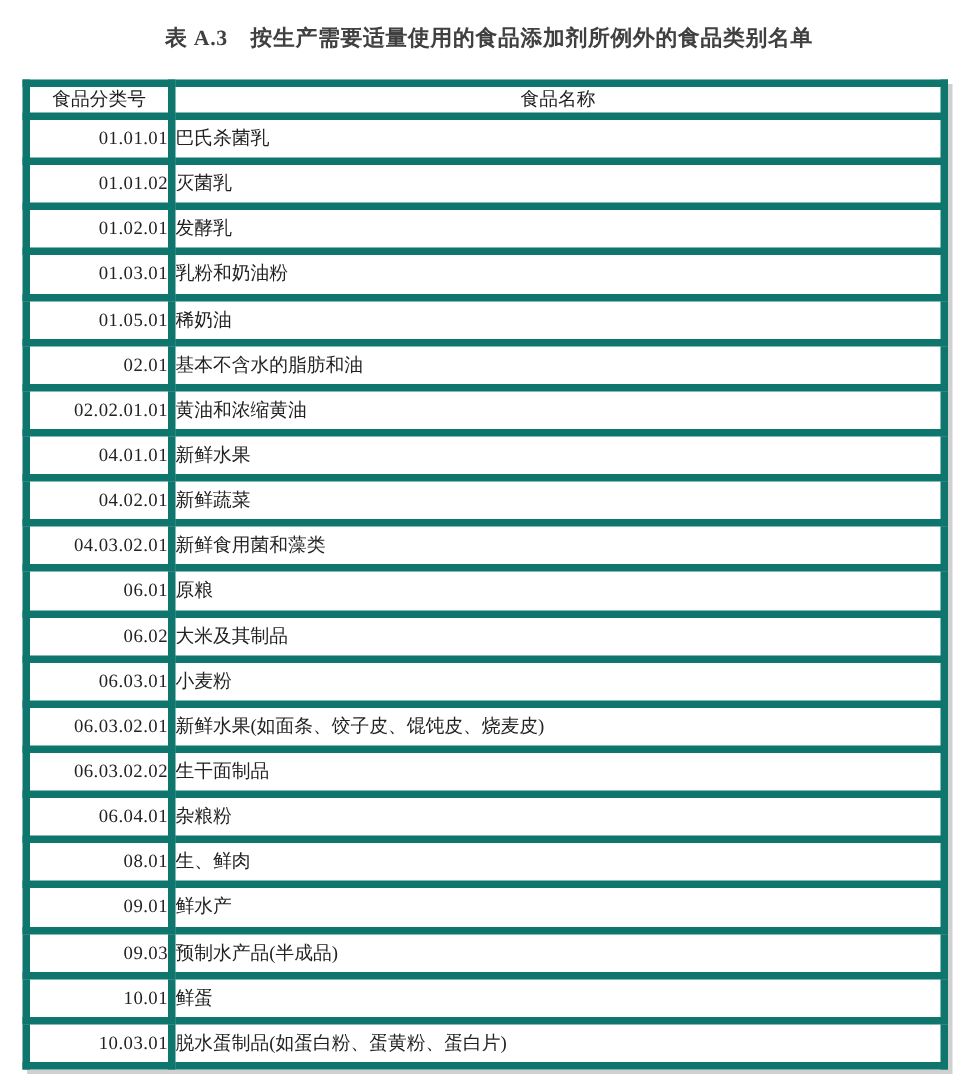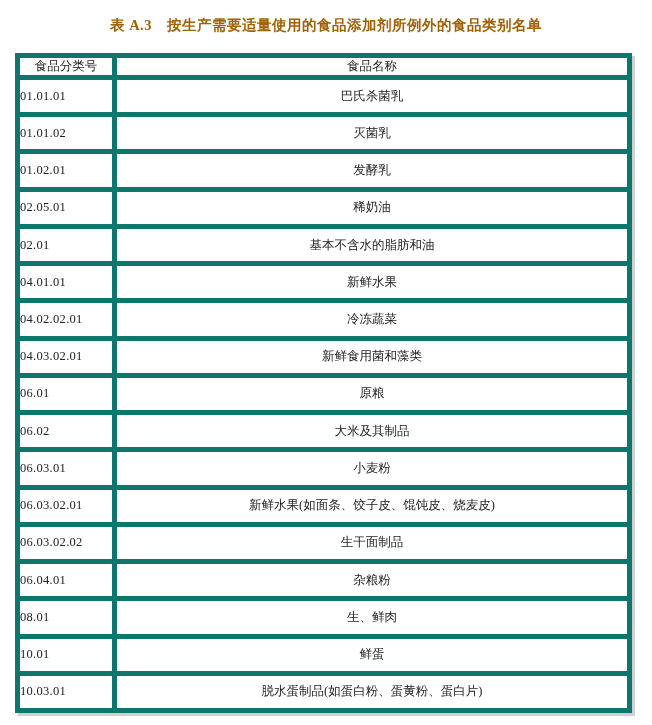--- a/index.html
+++ b/index.html
@@ -17,21 +17,21 @@
     overflow: hidden;
   }
   .caption {
     position: absolute;
     top: 16px;
     left: 0;
     width: 100%;
     text-align: center;
     font-size: 14.5px;
     font-weight: bold;
-    color: #a16207;
+    color: #404040;
     white-space: pre;
     letter-spacing: 0.5px;
   }
   table.doc-table {
     position: absolute;
     left: 15px;
     top: 53px;
     width: 617px;
     height: 660px;
     border-collapse: collapse;
@@ -53,27 +53,27 @@
   table.doc-table {
     border: 2px solid #262626;
   }
   table.doc-table thead th {
     text-align: center;
     color: #1c1c1c;
   }
   col.c1 { width: 97px; }
   td.code {
     padding-left: 9px;
-    text-align: left;
+    text-align: right;
     color: #2e2e2e;
     letter-spacing: 0.3px;
   }
   td.name {
     padding-left: 10px;
-    text-align: center;
+    text-align: left;
   }
 </style>
 </head>
 <body>
 
 <div class="page">
   <div class="caption">表 A.3　按生产需要适量使用的食品添加剂所例外的食品类别名单</div>
 
   <table class="doc-table">
     <colgroup>
@@ -93,34 +93,42 @@
         </tr>
         <tr>
           <td class="code">01.01.02</td>
           <td class="name">灭菌乳</td>
         </tr>
         <tr>
           <td class="code">01.02.01</td>
           <td class="name">发酵乳</td>
         </tr>
         <tr>
-          <td class="code">02.05.01</td>
+          <td class="code">01.03.01</td>
+          <td class="name">乳粉和奶油粉</td>
+        </tr>
+        <tr>
+          <td class="code">01.05.01</td>
           <td class="name">稀奶油</td>
         </tr>
         <tr>
           <td class="code">02.01</td>
           <td class="name">基本不含水的脂肪和油</td>
         </tr>
         <tr>
+          <td class="code">02.02.01.01</td>
+          <td class="name">黄油和浓缩黄油</td>
+        </tr>
+        <tr>
           <td class="code">04.01.01</td>
           <td class="name">新鲜水果</td>
         </tr>
         <tr>
-          <td class="code">04.02.02.01</td>
-          <td class="name">冷冻蔬菜</td>
+          <td class="code">04.02.01</td>
+          <td class="name">新鲜蔬菜</td>
         </tr>
         <tr>
           <td class="code">04.03.02.01</td>
           <td class="name">新鲜食用菌和藻类</td>
         </tr>
         <tr>
           <td class="code">06.01</td>
           <td class="name">原粮</td>
         </tr>
         <tr>
@@ -141,20 +149,28 @@
         </tr>
         <tr>
           <td class="code">06.04.01</td>
           <td class="name">杂粮粉</td>
         </tr>
         <tr>
           <td class="code">08.01</td>
           <td class="name">生、鲜肉</td>
         </tr>
         <tr>
+          <td class="code">09.01</td>
+          <td class="name">鲜水产</td>
+        </tr>
+        <tr>
+          <td class="code">09.03</td>
+          <td class="name">预制水产品(半成品)</td>
+        </tr>
+        <tr>
           <td class="code">10.01</td>
           <td class="name">鲜蛋</td>
         </tr>
         <tr>
           <td class="code">10.03.01</td>
           <td class="name">脱水蛋制品(如蛋白粉、蛋黄粉、蛋白片)</td>
         </tr>
       </tbody>
   </table>
 </div>

